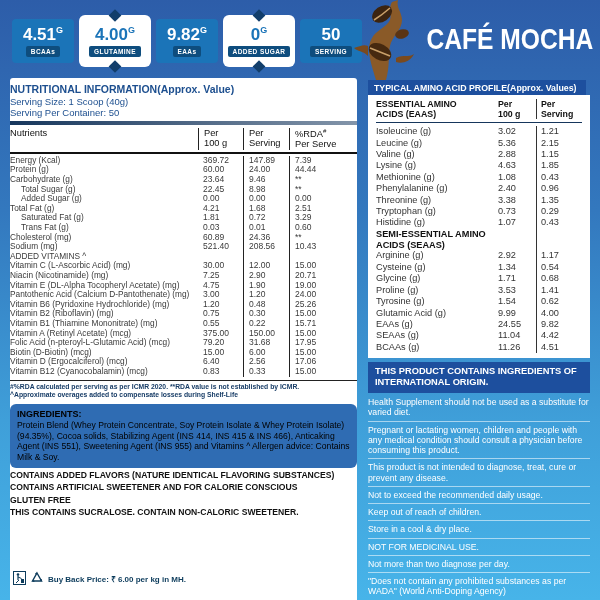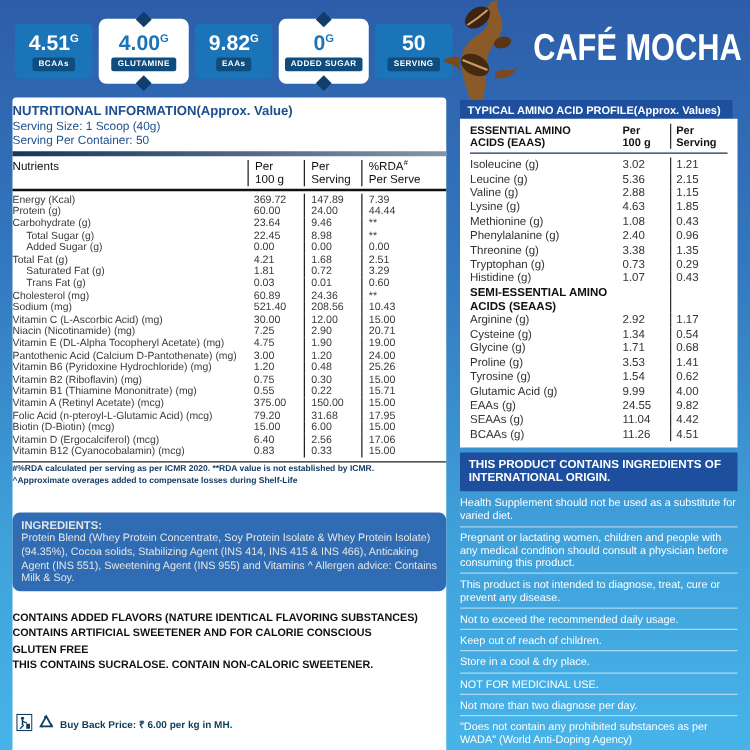--- a/index.html
+++ b/index.html
@@ -40,24 +40,24 @@
   .nrow .b{border-left:1px solid #222}
   .nhead{display:grid;grid-template-columns:188px 45px 46px 52px;border-bottom:2px solid #111;
     padding-bottom:2px;margin-bottom:2px}
   .nhead .hc{font-size:9.3px;font-weight:normal;color:#111;line-height:1.12}
   .nhead .num{padding-left:5px}
   .nhead .b{border-left:1px solid #222}
   .nhead sup{font-size:6px}
   .indent{padding-left:11px}
   .foot-rule{border-top:1.5px solid #222;margin-top:3px;padding-top:2px}
   .footnote{font-size:6.8px;font-weight:bold;color:#173c66;line-height:1.3}
-  .ingredients{margin-top:20px;background:#2f6cb3;border-radius:6px;padding:5px 7px;color:#e5e5e5}
+  .ingredients{margin-top:4px;background:#2f6cb3;border-radius:6px;padding:5px 7px;color:#000000}
   .ingredients .ing-title{font-size:9px;font-weight:bold;line-height:1.2}
   .ingredients .ing-text{font-size:8.6px;line-height:1.24}
-  .claims{margin-top:15px}
+  .claims{margin-top:1px}
   .claim{font-size:8.6px;font-weight:bold;color:#111;line-height:1.45;white-space:nowrap}
   
   .buyback{position:absolute;left:13px;top:571px;display:flex;align-items:center;gap:4px;
     color:#0d3c5c;font-size:8px;font-weight:bold}
   .buyback svg{display:block}
   
   .amino-band{position:absolute;left:368px;top:80px;width:218px;box-sizing:border-box;
     background:#1d4f9e;color:#fff;font-weight:bold;font-size:8.8px;padding:3px 6px;white-space:nowrap}
   .amino-panel{position:absolute;left:368px;top:95px;width:222px;height:263px;background:#fff;
     padding:4px 8px;box-sizing:border-box;overflow:hidden}
@@ -210,20 +210,21 @@
       </div>
 
       <div class="nrow">
         <div class="c">Sodium (mg)</div>
         <div class="c num">521.40</div>
         <div class="c num b">208.56</div>
         <div class="c num b">10.43</div>
       </div>
 
       <div class="nrow">
+        <div class="c">ADDED VITAMINS ^</div>
         <div class="c num"></div>
         <div class="c num b"></div>
         <div class="c num b"></div>
       </div>
 
       <div class="nrow">
         <div class="c">Vitamin C (L-Ascorbic Acid) (mg)</div>
         <div class="c num">30.00</div>
         <div class="c num b">12.00</div>
         <div class="c num b">15.00</div>

